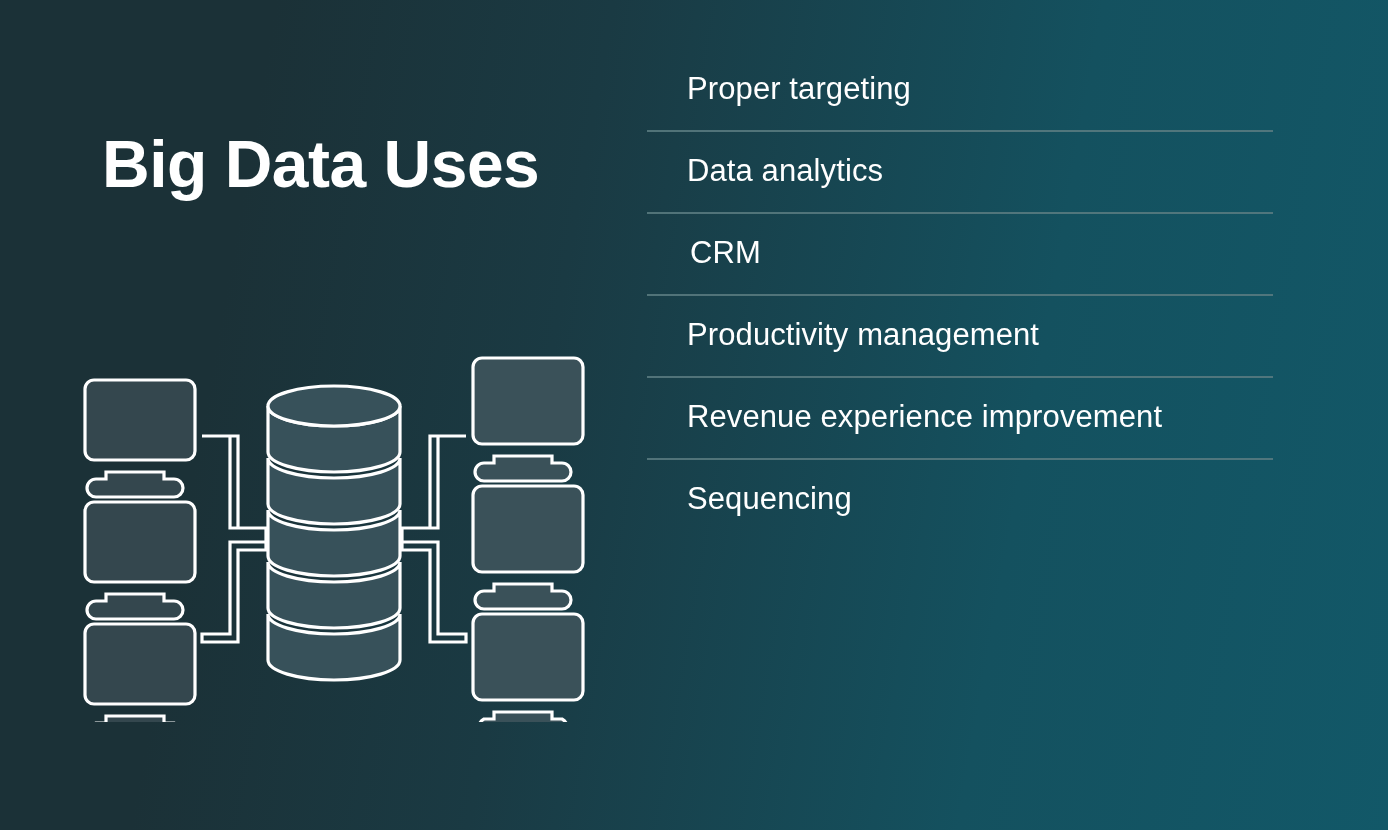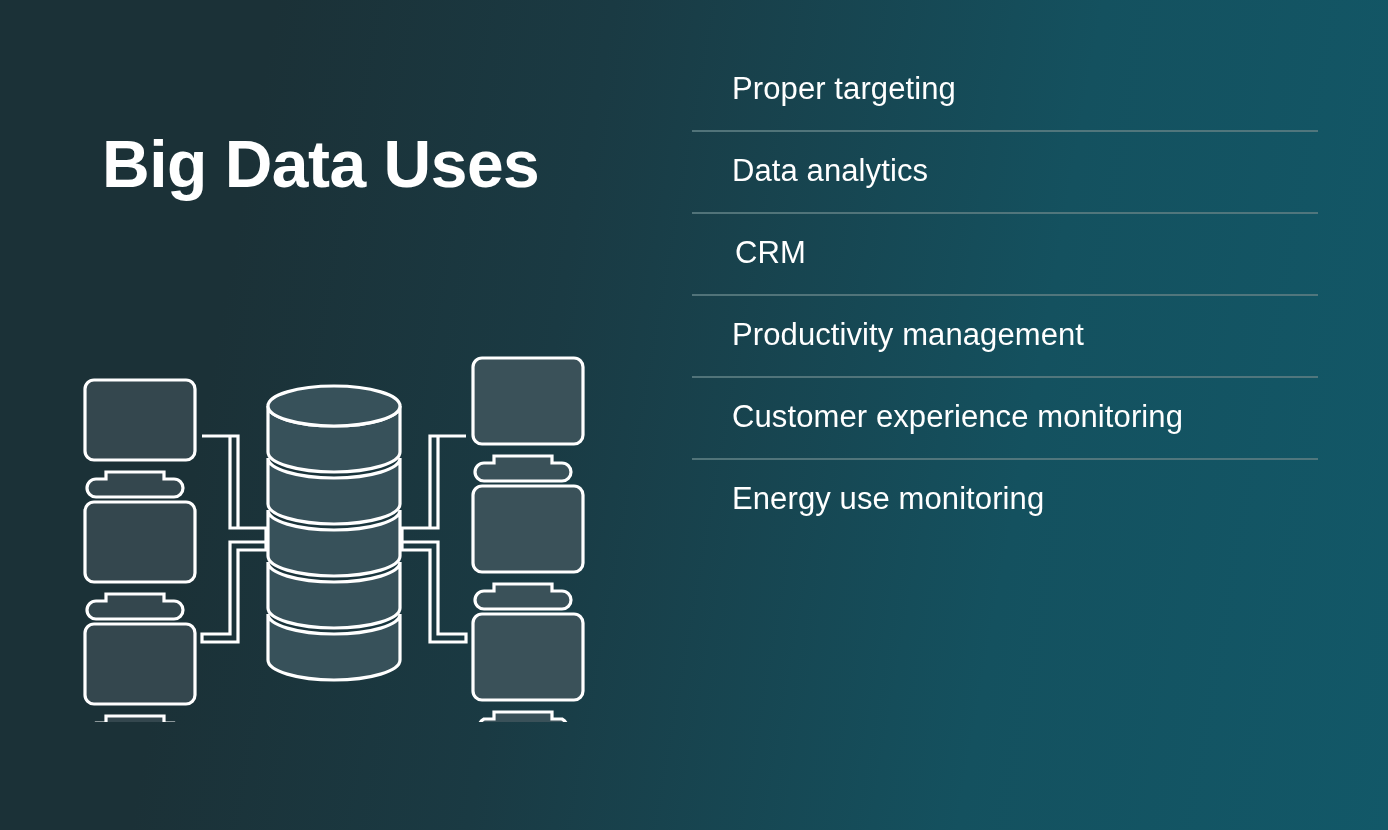--- a/index.html
+++ b/index.html
@@ -42,21 +42,21 @@
     left: 70px;
     top: 350px;
     width: 540px;
     height: 372px;
   }
   .illustration svg { display: block; }
 
   
   .uses-list {
     position: absolute;
-    left: 692px;
+    left: 647px;
     top: 48px;
     width: 626px;
   }
   .use-row {
     position: relative;
     height: 82px;
     display: flex;
     align-items: center;
   }
   .use-row + .use-row::before {
@@ -198,24 +198,24 @@
     <div class="use-row">
       <span class="use-label indented">CRM</span>
     </div>
 
     <div class="use-row">
       <span class="use-label">Productivity management</span>
     </div>
 
 
     <div class="use-row">
-      <span class="use-label">Customer experience monitoring</span>
-    </div>
-
-
-
-    <div class="use-row">
-      <span class="use-label">Energy use monitoring</span>
-    </div>
+      <span class="use-label">Revenue experience improvement</span>
+    </div>
+
+
+    <div class="use-row">
+      <span class="use-label">Sequencing</span>
+    </div>
+
 
   </div>
 
 </div>
 
 </body></html>

